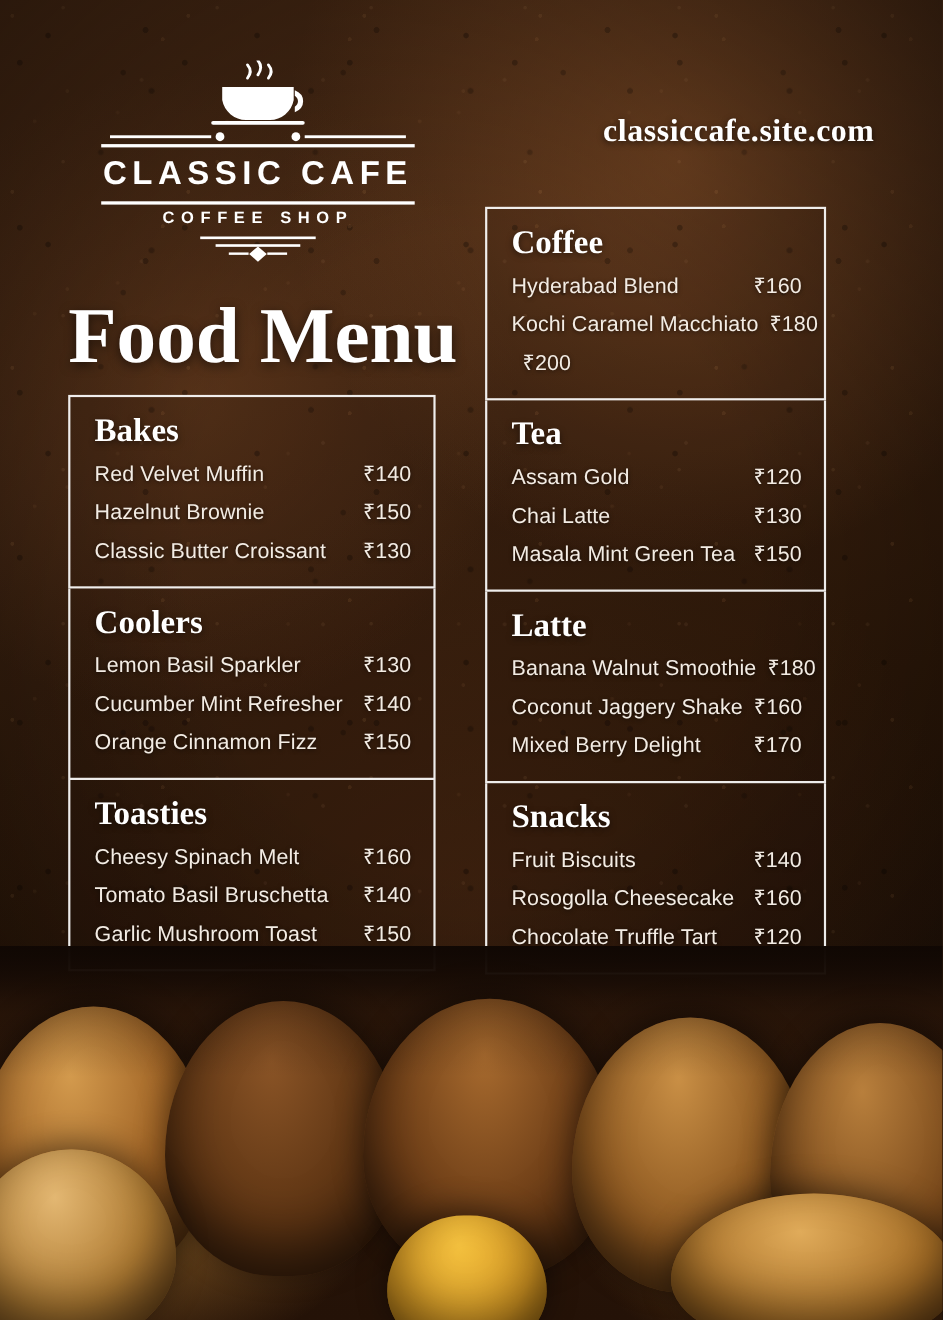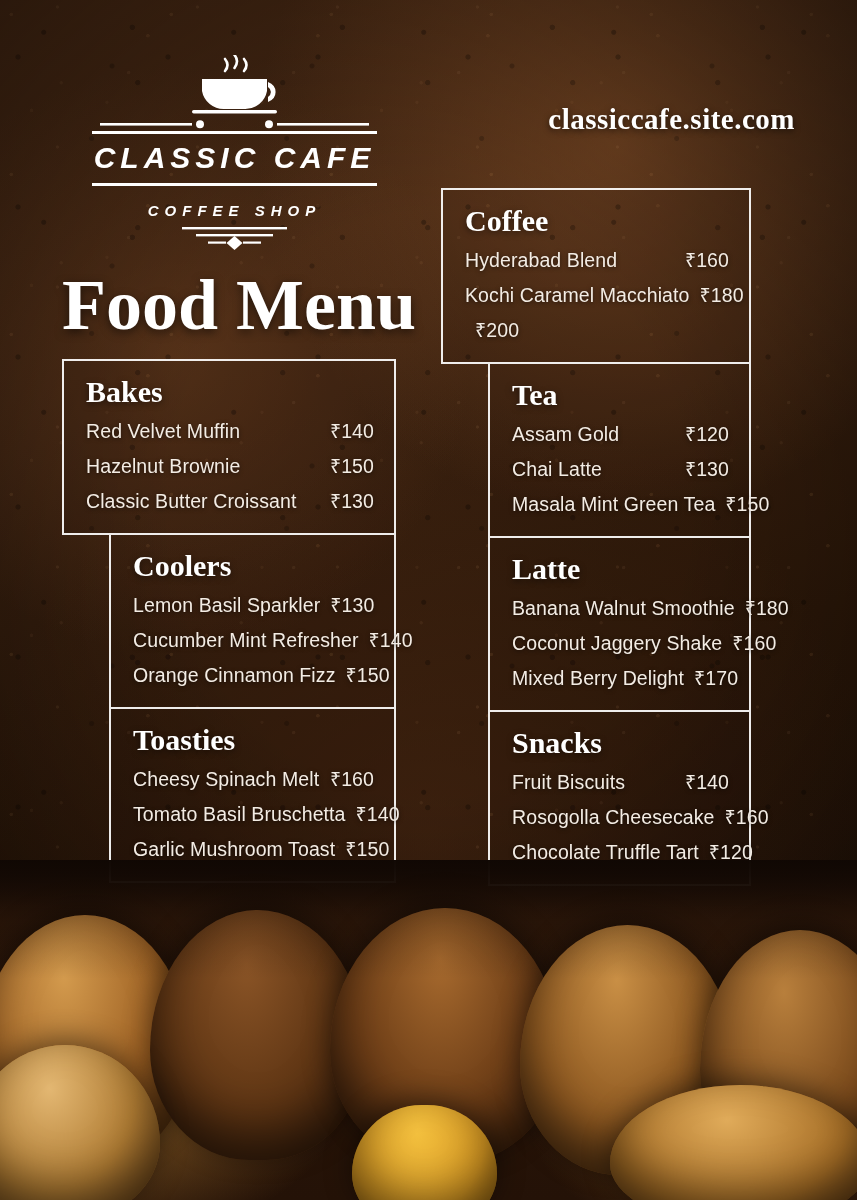--- a/index.html
+++ b/index.html
@@ -62,21 +62,20 @@
   }
 
   
   .logo {
     position: absolute;
     left: 92px;
     top: 55px;
     width: 285px;
     text-align: center;
     color: #fff;
-    font-style: italic;
   }
   .logo-cup { height: 60px; position: relative; }
   .logo-rules {
     position: relative;
     height: 14px;
     margin-top: 2px;
   }
   .logo-name {
     font-family: "Liberation Sans", sans-serif;
     font-weight: bold;
@@ -85,21 +84,21 @@
     line-height: 42px;
     border-top: 3px solid #fff;
     border-bottom: 3px solid #fff;
     padding: 3px 0 4px;
     white-space: nowrap;
   }
   .logo-sub {
     font-size: 15px;
     letter-spacing: 6px;
     font-weight: bold;
-    margin-top: 16px;
+    margin-top: 4px;
   }
   .logo-flourish { margin-top: 6px; }
 
   
   .site {
     position: absolute;
     right: 62px;
     top: 92px;
     color: #ffffff;
     font-family: "Liberation Serif", serif;
@@ -136,21 +135,21 @@
     left: 441px;
     top: 188px;
     width: 310px;
   }
 
   .box {
     border: 2px solid rgba(255,255,255,0.92);
     padding: 12px 20px 14px 22px;
     background: rgba(20,10,5,0.10);
   }
-  .box + .box { border-top: none; margin-left: 47px; }
+  .box + .box { border-top: none; }
 
   .box-title {
     font-family: "Liberation Serif", serif;
     font-weight: bold;
     font-size: 30px;
     color: #fff;
     line-height: 38px;
     margin-bottom: 3px;
     text-shadow: 0 2px 6px rgba(0,0,0,.5);
   }

